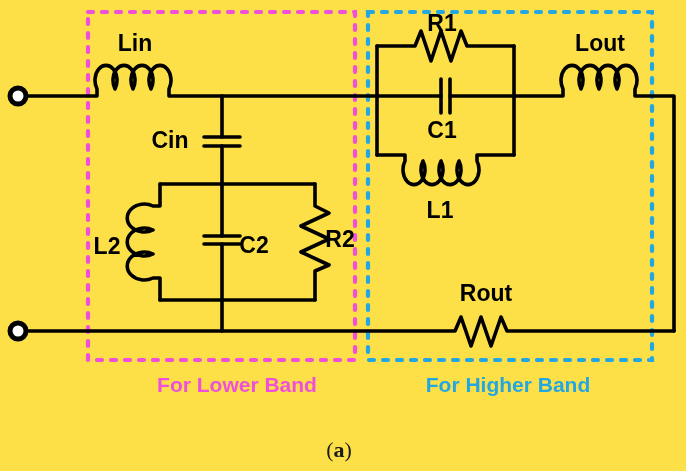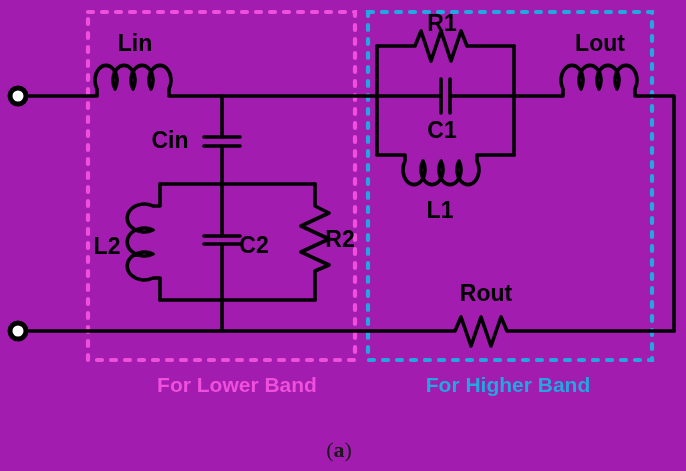--- a/index.html
+++ b/index.html
@@ -1,20 +1,20 @@
 <!DOCTYPE html>
 <html><head>
 <meta charset="utf-8">
 <style>
   html, body { margin: 0; padding: 0; background: #ffffff; }
   .page {
     position: relative;
     width: 686px;
     height: 471px;
-    background: #a21caf;
+    background: #fde047;
     font-family: "Liberation Sans", sans-serif;
   }
   svg { display: block; }
   .comp-label {
     font-family: "Liberation Sans", sans-serif;
     font-weight: 700;
     font-size: 23px;
     fill: #000000;
   }
   .band-label {

